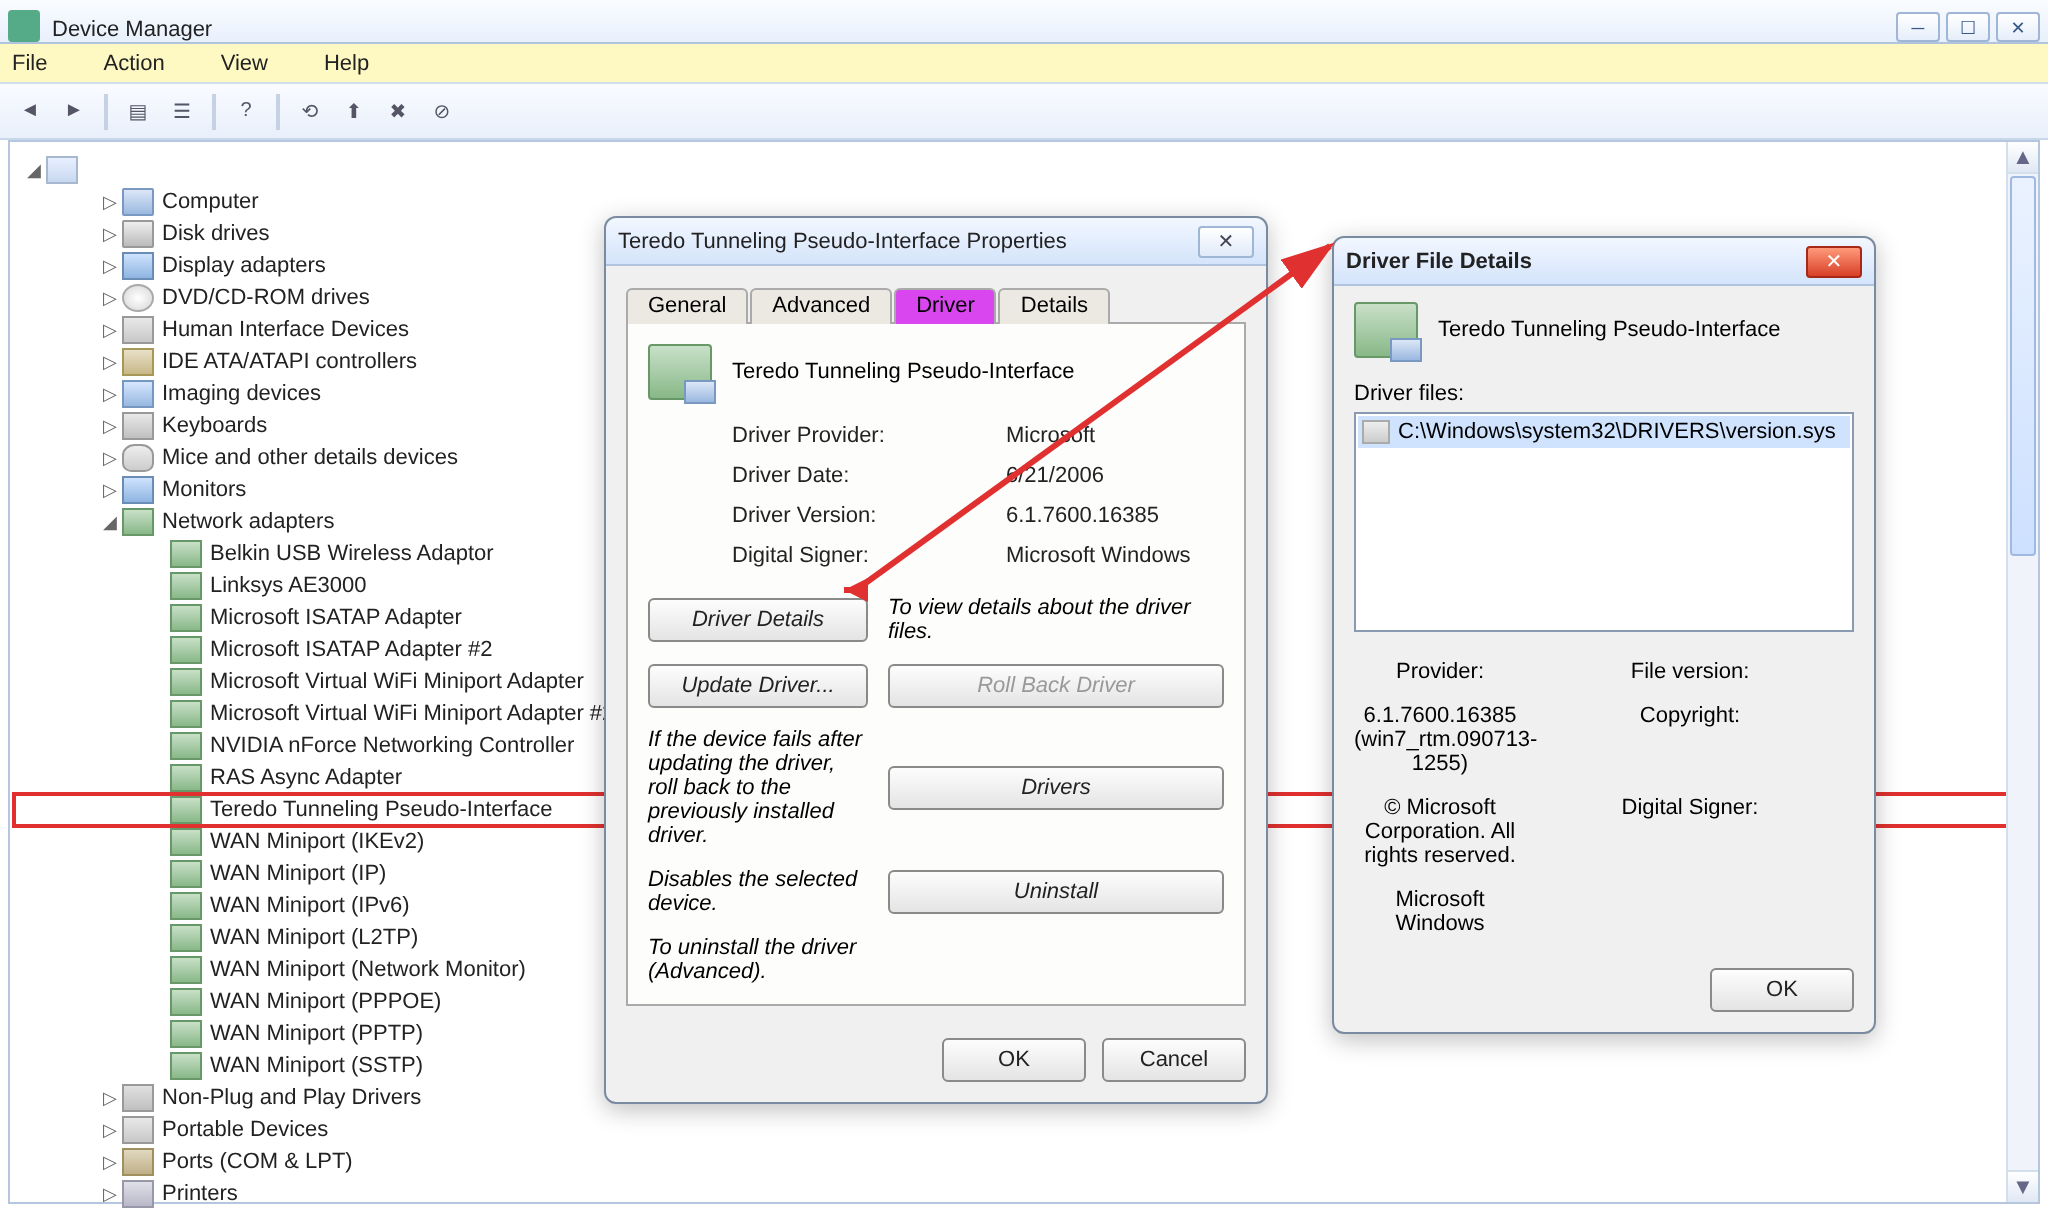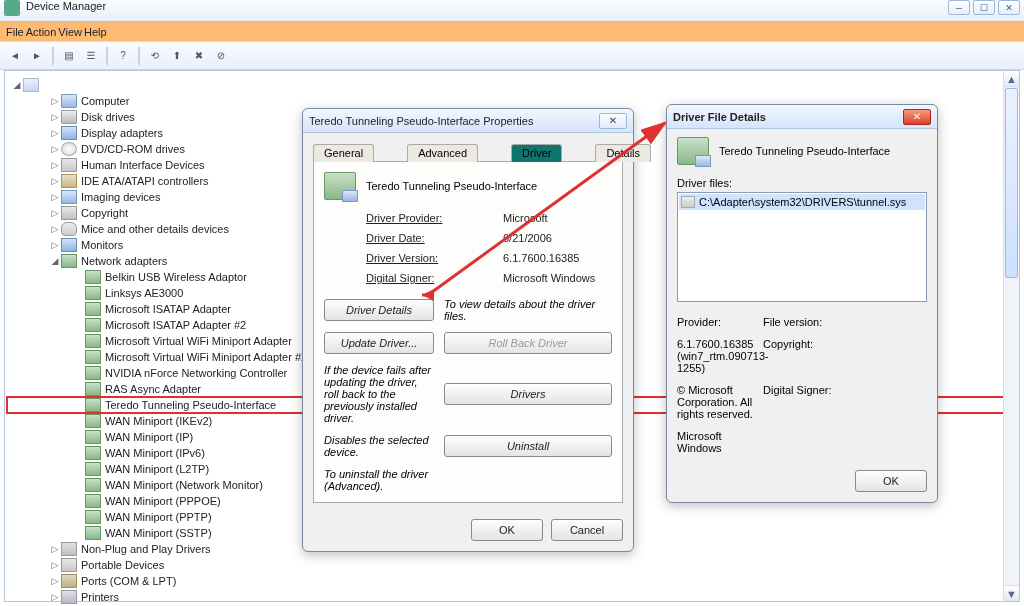--- a/index.html
+++ b/index.html
@@ -1,25 +1,25 @@
 <!DOCTYPE html>
 <html><head>
 <meta charset="utf-8">
 <style>
 * { box-sizing: border-box; margin: 0; padding: 0; font-family: 'Segoe UI', Tahoma, sans-serif; font-size: 11px; }
 body { background: #fff; width: 1024px; height: 606px; position: relative; overflow: hidden; }
 
 
-.titlebar { height: 22px; background: linear-gradient(#fafcff,#e8f0fc); border-bottom: 1px solid #b0c4de; display: flex; align-items: flex-start; padding: 0 4px; }
+.titlebar { height: 22px; background: linear-gradient(#fafcff,#e8f0fc); border-bottom: 1px solid #b0c4de; display: flex; align-items: flex-end; padding: 0 4px; }
 .titlebar .ico { width: 16px; height: 16px; background: #5a8; border-radius: 2px; margin-right: 6px; }
 .titlebar .title { flex: 1; color: #222; }
 .win-btns { display: flex; gap: 3px; }
 .win-btn { width: 22px; height: 15px; border: 1px solid #9fb6d4; border-radius: 2px; background: linear-gradient(#fff,#e6eefb); display: flex; align-items: center; justify-content: center; font-size: 9px; color: #3a5a8a; cursor: default; }
 
-.menubar { height: 20px; background: #fdba74; border-bottom: 1px solid #d4dfee; display: flex; align-items: center; padding: 0 6px; gap: 2px; }
+.menubar { height: 20px; background: #fef9c3; border-bottom: 1px solid #d4dfee; display: flex; align-items: center; padding: 0 6px; gap: 28px; }
 .menubar span { color: #222; }
 
 .toolbar { height: 28px; background: linear-gradient(#f9fbff,#e9f0fb); border-bottom: 1px solid #c9d7ea; display: flex; align-items: center; padding: 0 6px; gap: 4px; }
 .tool { width: 18px; height: 18px; border: 1px solid transparent; display: flex; align-items: center; justify-content: center; color: #556; font-size: 10px; }
 .tool.sep { width: 1px; height: 18px; background: #c6d2e4; margin: 0 2px; }
 
 .content { position: absolute; top: 70px; left: 4px; right: 4px; bottom: 4px; border: 1px solid #b5c7df; background: #fff; }
 .scroll { position: absolute; right: 0; top: 0; bottom: 0; width: 16px; background: #f0f4fa; border-left: 1px solid #d4dfee; }
 .scroll .arrow { height: 16px; background: linear-gradient(#fff,#e0e8f4); display:flex; align-items:center; justify-content:center; color:#668; border-bottom:1px solid #d4dfee;}
 .scroll .arrow.bot { position:absolute; bottom:0; left:0; right:0; border-top:1px solid #d4dfee; border-bottom:none;}
@@ -49,44 +49,44 @@
 .highlighted { outline: 2px solid #e03030; outline-offset: -1px; }
 
 
 .dlg { position: absolute; background: #f0f0f0; border: 1px solid #7a8aa0; box-shadow: 0 3px 12px rgba(0,0,0,0.25); border-radius: 6px; }
 .dlg-title { height: 24px; background: linear-gradient(#f2f7ff,#d4e4fb); border-bottom: 1px solid #b0c4de; border-radius: 6px 6px 0 0; display: flex; align-items: center; padding: 0 6px; color: #222; }
 .dlg-title .spacer { flex:1; }
 .close-x { width: 28px; height: 16px; border: 1px solid #9fb6d4; background: linear-gradient(#fff,#e0eaf8); border-radius: 2px; display:flex; align-items:center; justify-content:center; font-size:10px; color:#445; }
 .close-x.red { background: linear-gradient(#ff9a7a,#d84028); border-color:#a82818; color:#fff; }
 .dlg-body { padding: 8px 10px 10px 10px; }
 
-.tabs { display: flex; margin-top: 2px; gap: 32px; }
+.tabs { display: flex; margin-top: 2px; }
 .tab { padding: 2px 10px 3px 10px; background: #ece9e2; border: 1px solid #aaa; border-bottom: none; border-radius: 3px 3px 0 0; margin-right: 1px; position: relative; top: 1px; }
-.tab.active { background: #0f766e; z-index: 2; }
+.tab.active { background: #d946ef; z-index: 2; }
 .tab-panel { background: #fdfdfc; border: 1px solid #aaa; padding: 10px; min-height: 300px; }
 
 .hdr-row { display:flex; align-items:center; margin-bottom: 12px; }
 .hdr-row .big-ico { width: 32px; height: 28px; margin-right: 10px; background: linear-gradient(#c8e0c8,#88b888); border:1px solid #689868; border-radius:2px; position:relative; }
 .big-ico::after { content:''; position:absolute; right:-3px; bottom:-3px; width:14px; height:10px; background:linear-gradient(#dce7f7,#9ab8e0); border:1px solid #7a99c2; }
 
 .kv { display: grid; grid-template-columns: 110px 1fr; row-gap: 8px; margin-left: 42px; margin-bottom: 14px; }
-.kv .k { color: #222; text-decoration: underline; }
+.kv .k { color: #222; }
 .kv .v { color: #222; margin-left: 27px; }
 
 .btn-row { display: grid; grid-template-columns: 110px 1fr; row-gap: 10px; column-gap: 10px; align-items: center; font-style: italic; }
 .btn { height: 22px; padding: 0 10px; background: linear-gradient(#fdfdfd,#e4e4e4); border: 1px solid #8a8a8a; border-radius: 3px; display: inline-flex; align-items: center; justify-content: center; color: #222; min-width: 92px; }
 .btn.disabled { color: #999; }
 .dlg-footer { display:flex; justify-content:flex-end; gap:8px; padding: 6px 10px 10px; }
 
 
 .filelist { background: #fff; border: 1px solid #8a9ab0; height: 110px; margin-top: 3px; padding: 1px; }
 .file-item { display: flex; align-items: center; height: 16px; padding: 0 2px; }
 .file-item.sel { background: #cfe3ff; }
 .file-item .fico { width:14px; height:12px; background:linear-gradient(#eee,#ccc); border:1px solid #aaa; margin-right:4px; }
-.kv2 { display: grid; grid-template-columns: 86px 1fr; row-gap: 10px; margin-top: 14px; }
+.kv2 { display: grid; grid-template-columns: 86px 1fr; row-gap: 10px; margin-top: 14px; text-align: center; }
 
 
 .arrow-svg { position: absolute; pointer-events: none; }
 </style>
 </head>
 <body>
 
 <div class="titlebar">
   <div class="ico"></div>
   <div class="title">Device Manager</div>
@@ -157,21 +157,21 @@
         <span>IDE ATA/ATAPI controllers</span>
       </div>
       <div class="tree-row l2">
         <span class="exp">▷</span>
         <span class="ico ico-img"></span>
         <span>Imaging devices</span>
       </div>
       <div class="tree-row l2">
         <span class="exp">▷</span>
         <span class="ico ico-kbd"></span>
-        <span>Copyright</span>
+        <span>Keyboards</span>
       </div>
       <div class="tree-row l2">
         <span class="exp">▷</span>
         <span class="ico ico-mouse"></span>
         <span>Mice and other details devices</span>
       </div>
       <div class="tree-row l2">
         <span class="exp">▷</span>
         <span class="ico ico-mon"></span>
         <span>Monitors</span>
@@ -335,36 +335,36 @@
         <div>To uninstall the driver (Advanced).</div>
       </div>
     </div>
   </div>
   <div class="dlg-footer">
     <div class="btn" style="min-width:72px;">OK</div>
     <div class="btn" style="min-width:72px;">Cancel</div>
   </div>
 </div>
 
-<div class="dlg" style="left:666px; top:104px; width:272px;">
+<div class="dlg" style="left:666px; top:118px; width:272px;">
   <div class="dlg-title">
     <span style="font-weight:600;">Driver File Details</span>
     <div class="spacer"></div>
     <div class="close-x red">✕</div>
   </div>
   <div class="dlg-body">
     <div class="hdr-row">
       <div class="big-ico"></div>
       <div>Teredo Tunneling Pseudo-Interface</div>
     </div>
     <div>Driver files:</div>
     <div class="filelist">
       <div class="file-item sel">
         <div class="fico"></div>
-        <span>C:\Adapter\system32\DRIVERS\tunnel.sys</span>
+        <span>C:\Windows\system32\DRIVERS\version.sys</span>
       </div>
     </div>
     <div class="kv2">
       <div>Provider:</div>
       <div>File version:</div>
       <div>6.1.7600.16385 (win7_rtm.090713-1255)</div>
       <div>Copyright:</div>
       <div>© Microsoft Corporation. All rights reserved.</div>
       <div>Digital Signer:</div>
       <div>Microsoft Windows</div>

